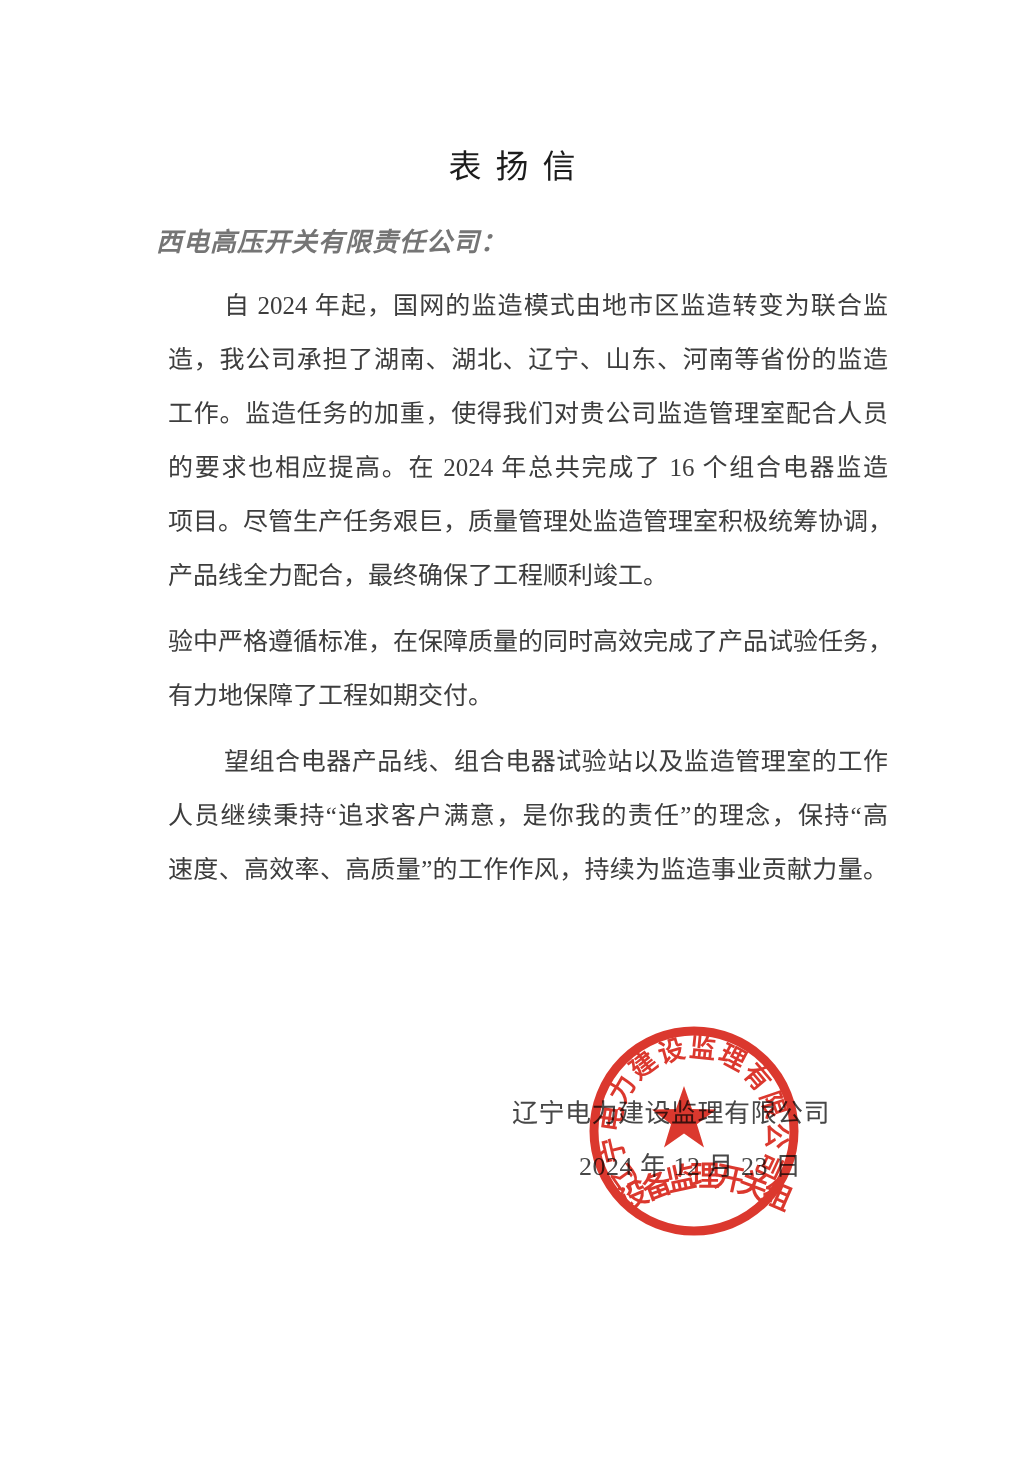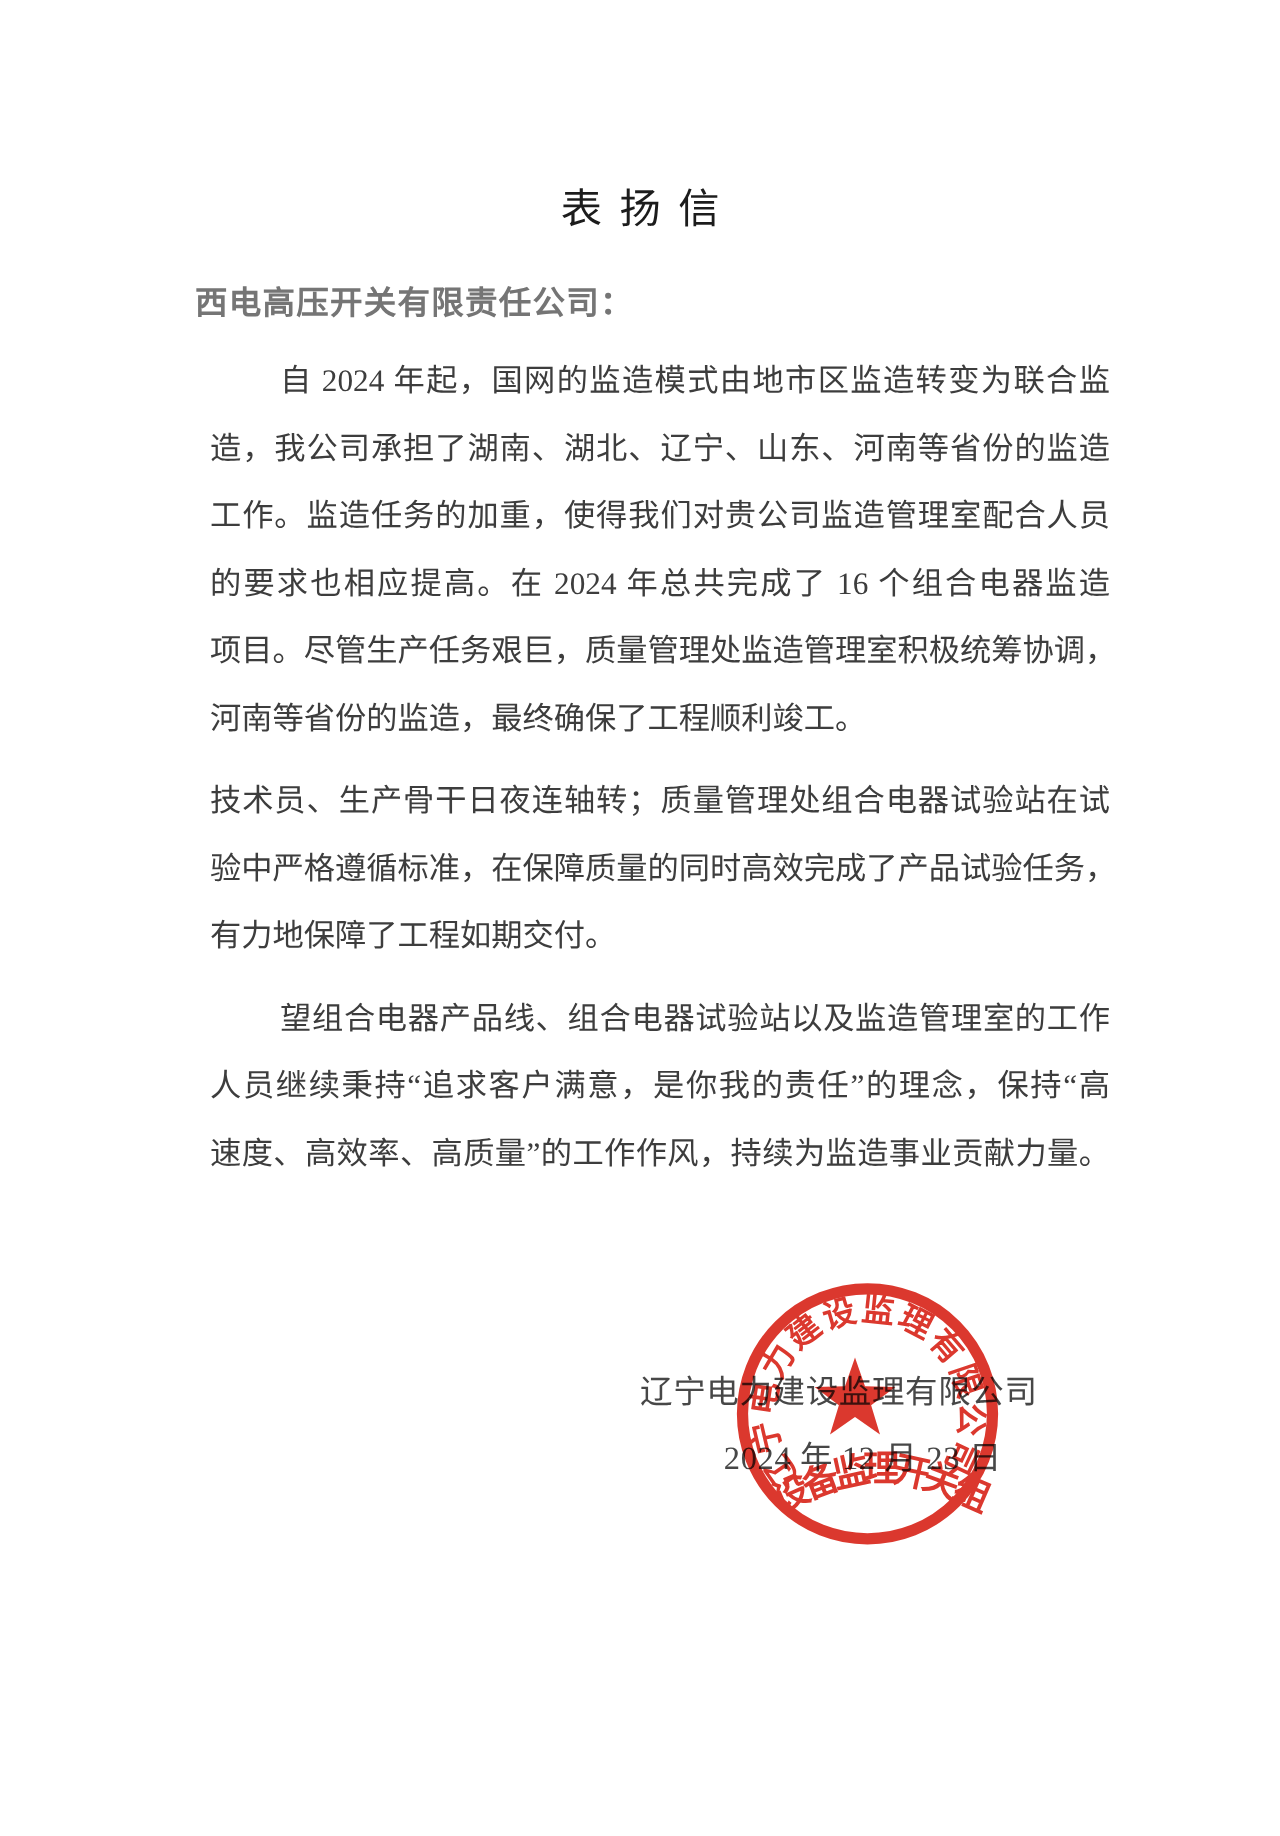--- a/index.html
+++ b/index.html
@@ -31,20 +31,21 @@
     font-family:"Liberation Serif","DejaVu Serif",serif;
   }
   .recipient{
     position:absolute;
     left:156px; top:221px;
     font-size:26px;
     font-weight:bold;
     letter-spacing:1px;
     color:var(--recipient-color);
     font-family:"Liberation Sans","DejaVu Sans",sans-serif;
+    font-style:italic;
   }
   .body-block{
     position:absolute;
     left:156px; top:267px;
     width:744px;
   }
   .para{margin:12px;padding:0;}
   .ln{
     height:54px;
     line-height:54px;
@@ -102,24 +103,23 @@
 
   <div class="recipient">西电高压开关有限责任公司：</div>
 
   <div class="body-block">
     <div class="para">
       <div class="ln indent">自 2024 年起，国网的监造模式由地市区监造转变为联合监</div>
       <div class="ln">造，我公司承担了湖南、湖北、辽宁、山东、河南等省份的监造</div>
       <div class="ln">工作。监造任务的加重，使得我们对贵公司监造管理室配合人员</div>
       <div class="ln">的要求也相应提高。在 2024 年总共完成了 16 个组合电器监造</div>
       <div class="ln">项目。尽管生产任务艰巨，质量管理处监造管理室积极统筹协调，</div>
-      <div class="ln short">河南等省份的监造，最终确保了工程顺利竣工。</div>
+      <div class="ln short">产品线全力配合，最终确保了工程顺利竣工。</div>
     </div>
     <div class="para">
-      <div class="ln">技术员、生产骨干日夜连轴转；质量管理处组合电器试验站在试</div>
       <div class="ln">验中严格遵循标准，在保障质量的同时高效完成了产品试验任务，</div>
       <div class="ln short">有力地保障了工程如期交付。</div>
     </div>
     <div class="para">
       <div class="ln indent">望组合电器产品线、组合电器试验站以及监造管理室的工作</div>
       <div class="ln">人员继续秉持“追求客户满意，是你我的责任”的理念，保持“高</div>
       <div class="ln">速度、高效率、高质量”的工作作风，持续为监造事业贡献力量。</div>
     </div>
   </div>
 

